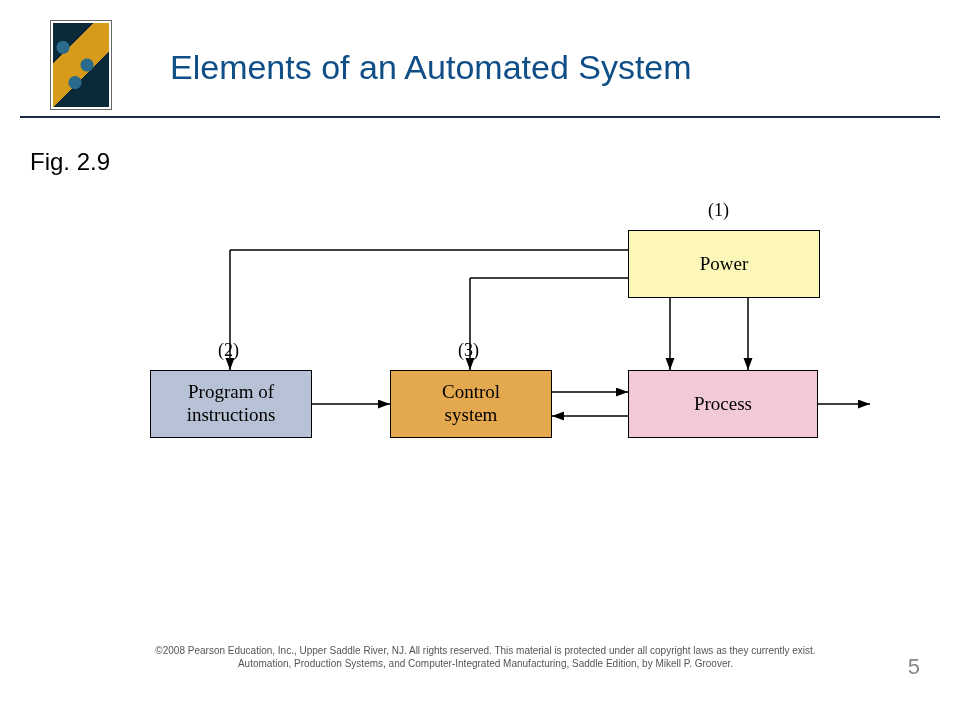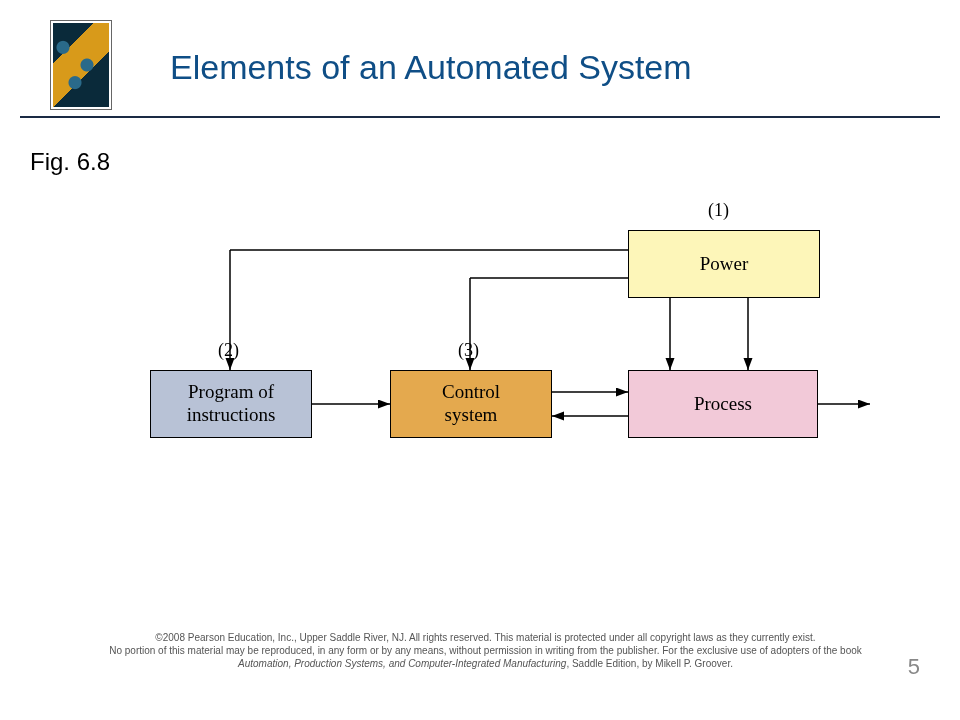--- a/index.html
+++ b/index.html
@@ -104,40 +104,40 @@
   .footer {
     position: absolute;
     left: 41px;
     right: 30px;
     bottom: 50px;
     text-align: center;
     font-size: 10px;
     color: #555;
     line-height: 1.3;
   }
-  .footer .book { font-style: italic; }
+  .footer .book { }
   .pagenum {
     position: absolute;
     right: 40px;
     bottom: 40px;
     font-size: 22px;
     color: #888;
   }
 </style>
 </head>
 <body>
 
 <div class="slide">
 
   <div class="thumb"></div>
 
   <div class="title">Elements of an Automated System</div>
   <div class="rule"></div>
 
-  <div class="caption">Fig. 6.8</div>
+  <div class="caption">Fig. 2.9</div>
 
   <div class="diagram">
 
     <svg class="arrows">
       <defs>
         <marker id="ah" markerWidth="10" markerHeight="10" refX="8" refY="3" orient="auto">
           <path d="M0,0 L8,3 L0,6 Z" fill="#000"></path>
         </marker>
       </defs>
 
@@ -175,21 +175,20 @@
 instructions</span>
       </div>
     <div class="box process">
         <span>Process</span>
       </div>
 
   </div>
 
   <div class="footer">
     <div>©2008 Pearson Education, Inc., Upper Saddle River, NJ.  All rights reserved.  This material is protected under all copyright laws as they currently exist.</div>
-    <div>No portion of this material may be reproduced, in any form or by any means, without permission in writing from the publisher.  For the exclusive use of adopters of the book</div>
     <div>
       <span class="book">Automation, Production Systems, and Computer-Integrated Manufacturing</span><span>, Saddle Edition, by Mikell P. Groover.</span>
     </div>
   </div>
 
   <div class="pagenum">5</div>
 
 </div>
 
 </body></html>

